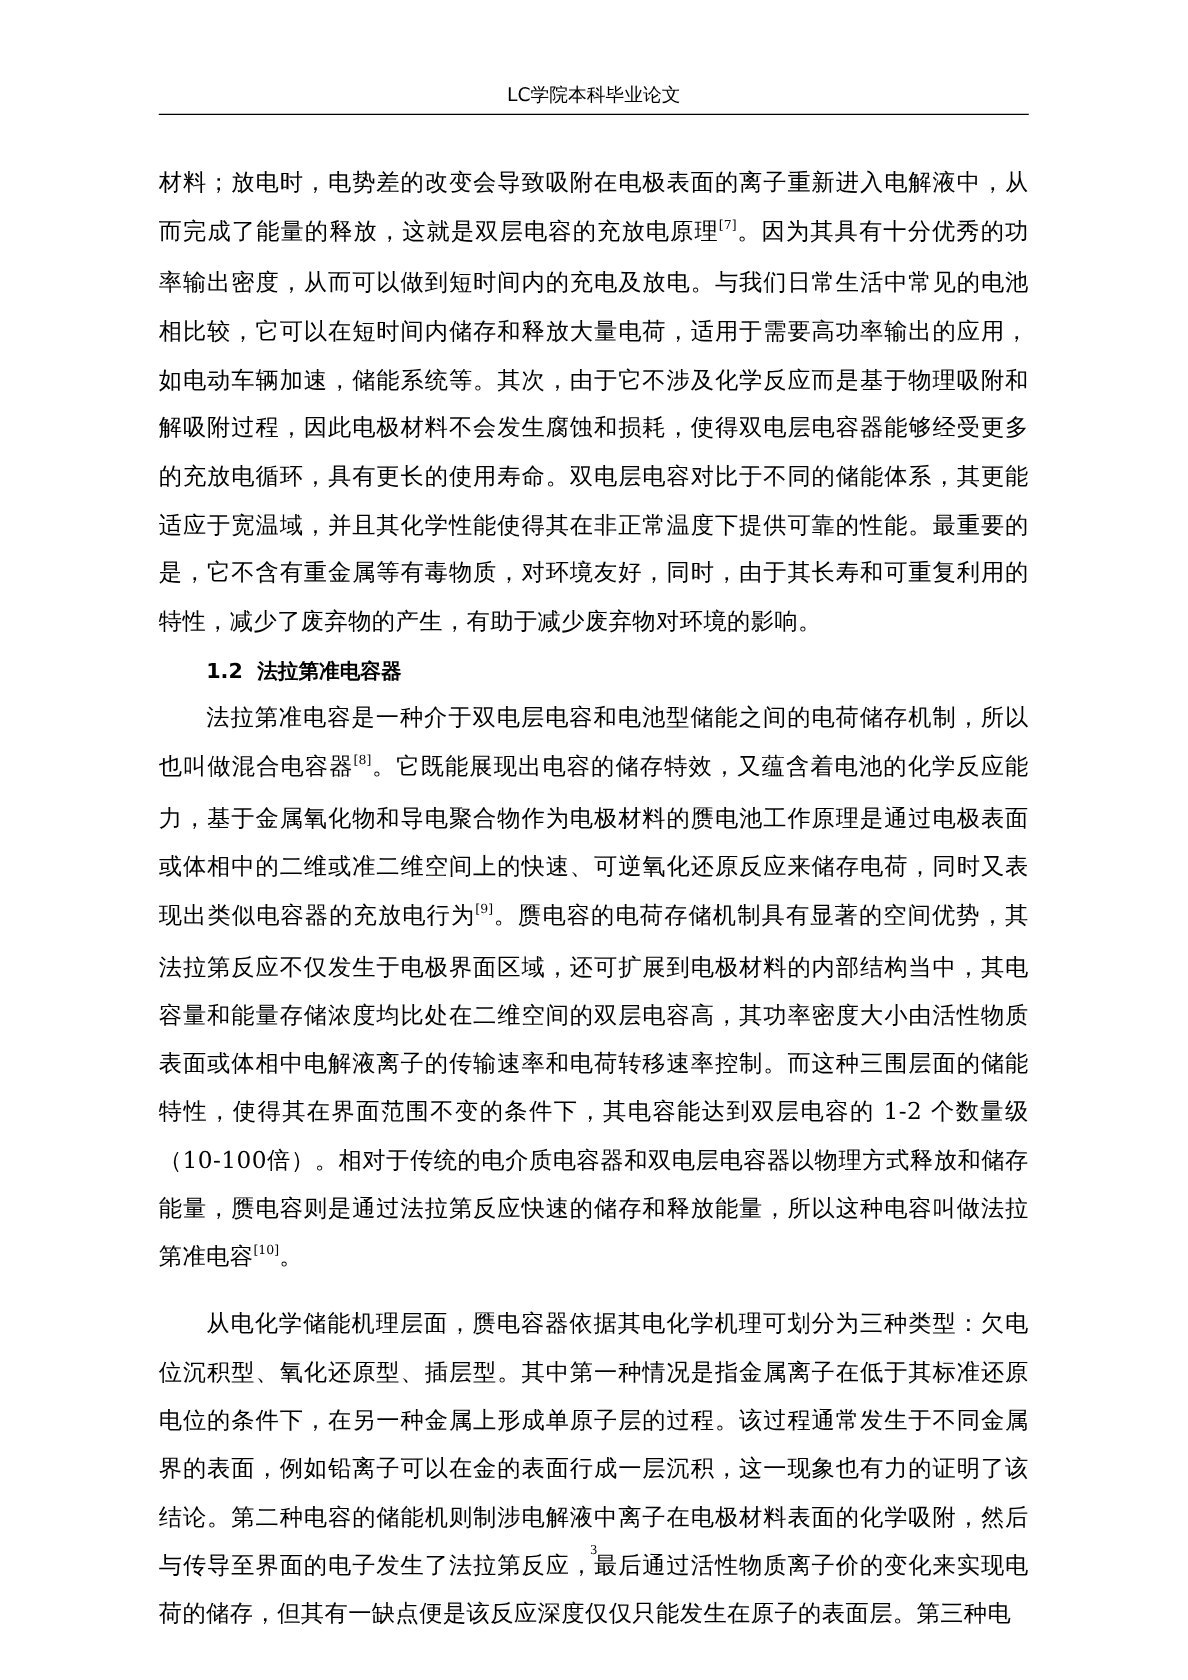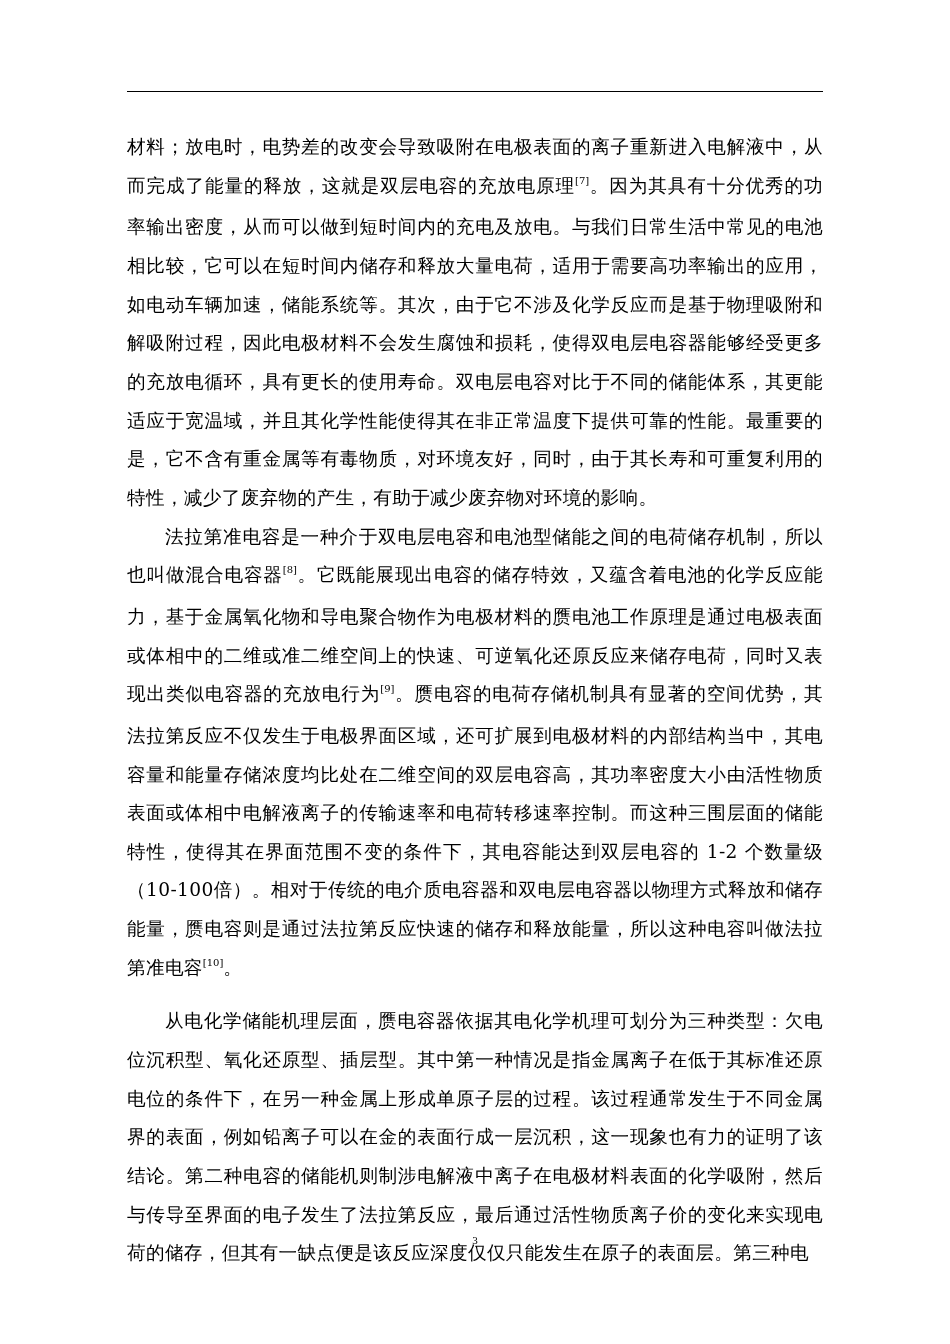--- a/index.html
+++ b/index.html
@@ -85,28 +85,30 @@
       font-family: "Liberation Serif", "DejaVu Serif", serif;
       font-size: 11px;
       line-height: 14px;
     }
   </style>
 </head>
 <body>
 
 <div class="page">
 
+  <div class="running-header">LC学院本科毕业论文</div>
   <div class="header-rule"></div>
 
   <div class="body-text">
 
     <p class="para">
       <span>材料；放电时，电势差的改变会导致吸附在电极表面的离子重新进入电解液中，从而完成了能量的释放，这就是双层电容的充放电原理</span><sup class="cite">[7]</sup><span>。因为其具有十分优秀的功率输出密度，从而可以做到短时间内的充电及放电。与我们日常生活中常见的电池相比较，它可以在短时间内储存和释放大量电荷，适用于需要高功率输出的应用，如电动车辆加速，储能系统等。其次，由于它不涉及化学反应而是基于物理吸附和解吸附过程，因此电极材料不会发生腐蚀和损耗，使得双电层电容器能够经受更多的充放电循环，具有更长的使用寿命。双电层电容对比于不同的储能体系，其更能适应于宽温域，并且其化学性能使得其在非正常温度下提供可靠的性能。最重要的是，它不含有重金属等有毒物质，对环境友好，同时，由于其长寿和可重复利用的特性，减少了废弃物的产生，有助于减少废弃物对环境的影响。</span>
     </p>
 
+    <h2 class="section-heading"><span>1.2</span>&nbsp;&nbsp;<span>法拉第准电容器</span></h2>
 
     <p class="para indent">
       <span>法拉第准电容是一种介于双电层电容和电池型储能之间的电荷储存机制，所以也叫做混合电容器</span><sup class="cite">[8]</sup><span>。它既能展现出电容的储存特效，又蕴含着电池的化学反应能力，基于金属氧化物和导电聚合物作为电极材料的赝电池工作原理是通过电极表面或体相中的二维或准二维空间上的快速、可逆氧化还原反应来储存电荷，同时又表现出类似电容器的充放电行为</span><sup class="cite">[9]</sup><span>。赝电容的电荷存储机制具有显著的空间优势，其法拉第反应不仅发生于电极界面区域，还可扩展到电极材料的内部结构当中，其电容量和能量存储浓度均比处在二维空间的双层电容高，其功率密度大小由活性物质表面或体相中电解液离子的传输速率和电荷转移速率控制。而这种三围层面的储能特性，使得其在界面范围不变的条件下，其电容能达到双层电容的 1-2 个数量级（10-100倍）。相对于传统的电介质电容器和双电层电容器以物理方式释放和储存能量，赝电容则是通过法拉第反应快速的储存和释放能量，所以这种电容叫做法拉第准电容</span><sup class="cite">[10]</sup><span>。</span>
     </p>
 
     <div class="gap"></div>
 
     <p class="para indent">
       <span>从电化学储能机理层面，赝电容器依据其电化学机理可划分为三种类型：欠电位沉积型、氧化还原型、插层型。其中第一种情况是指金属离子在低于其标准还原电位的条件下，在另一种金属上形成单原子层的过程。该过程通常发生于不同金属界的表面，例如铅离子可以在金的表面行成一层沉积，这一现象也有力的证明了该结论。第二种电容的储能机则制涉电解液中离子在电极材料表面的化学吸附，然后与传导至界面的电子发生了法拉第反应，最后通过活性物质离子价的变化来实现电荷的储存，但其有一缺点便是该反应深度仅仅只能发生在原子的表面层。第三种电</span>
     </p>

